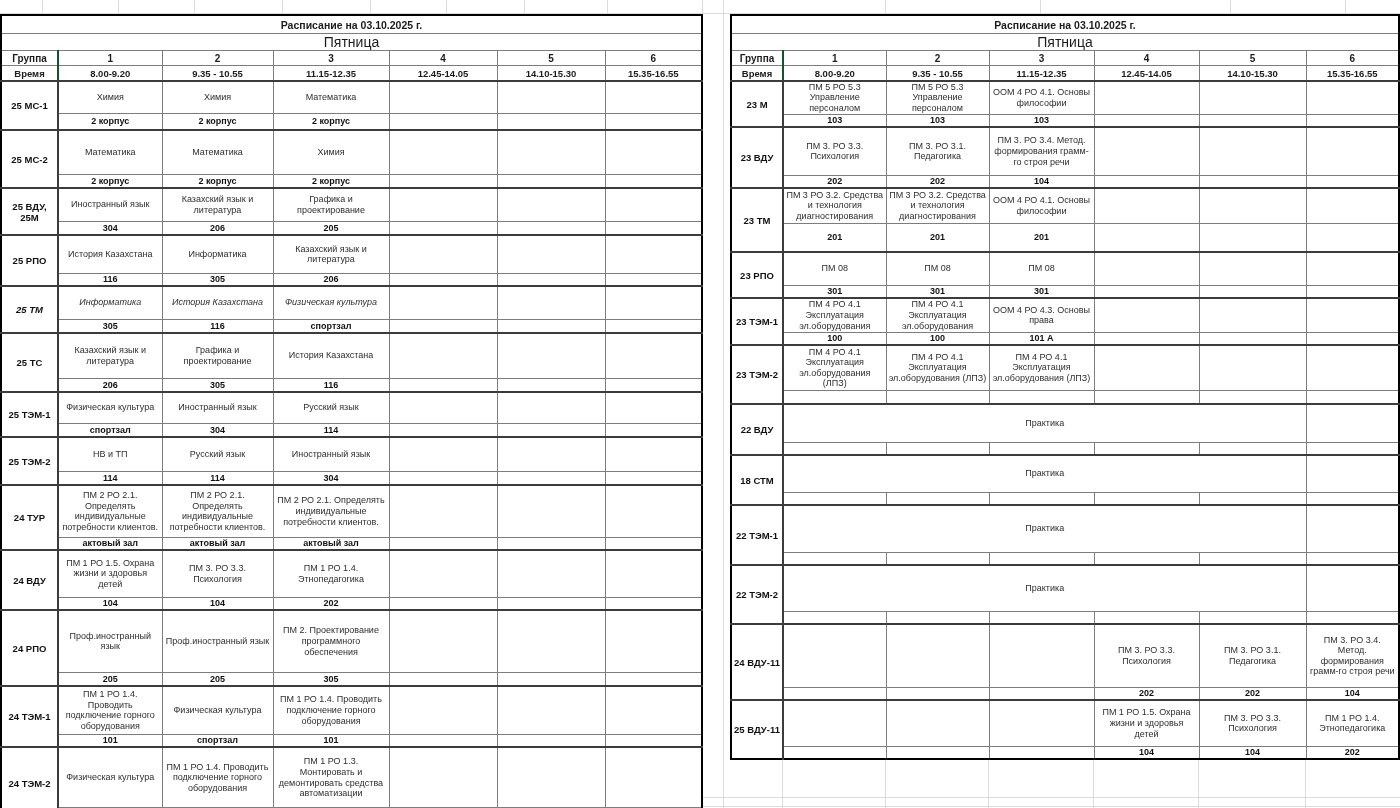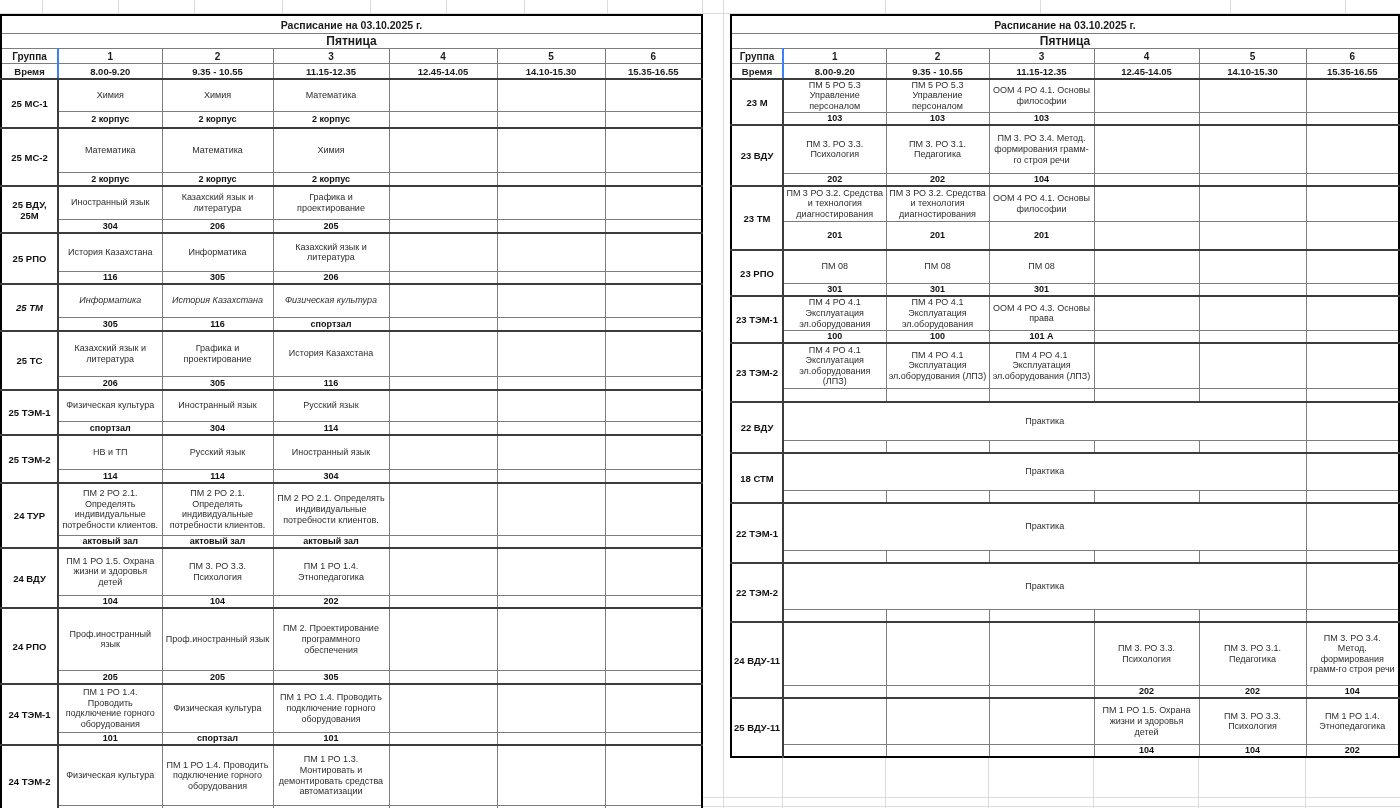--- a/index.html
+++ b/index.html
@@ -18,24 +18,24 @@
     border-collapse:collapse;table-layout:fixed;
     background:#ffffff;border:2px solid #000;
   }
   .sched td,.sched th{
     border:1px solid #7d7d7d;
     padding:0;margin:0;
     text-align:center;vertical-align:middle;
     overflow:hidden;color:#1c1c1c;
   }
   tr.title-row th{font-size:10.5px;font-weight:bold;height:17px}
-  tr.day-row th{font-size:12px;font-weight:bold;height:13px}
+  tr.day-row th{font-size:14px;font-weight:normal;height:13px}
   tr.slot-row th{font-size:10px;font-weight:bold;height:14px}
   tr.time-row th{font-size:9.5px;font-weight:bold;height:14px;border-bottom:2px solid #3c3c3c}
-  tr.slot-row th:first-child, tr.time-row th:first-child{border-right:2px solid #3b82f6}
+  tr.slot-row th:first-child, tr.time-row th:first-child{border-right:2px solid #14532d}
 
   tr.subject-row td{border-top:2px solid #3c3c3c}
   td.grp{
     font-size:9.5px;font-weight:bold;color:#111;
     border-right:2px solid #3c3c3c;line-height:11px;padding:0 2px;
   }
   td.sub{font-size:9px;color:#2e2e2e}
   td.sub .clip{
     display:flex;align-items:center;justify-content:center;
     overflow:hidden;padding:0 2px;line-height:10.6px;

